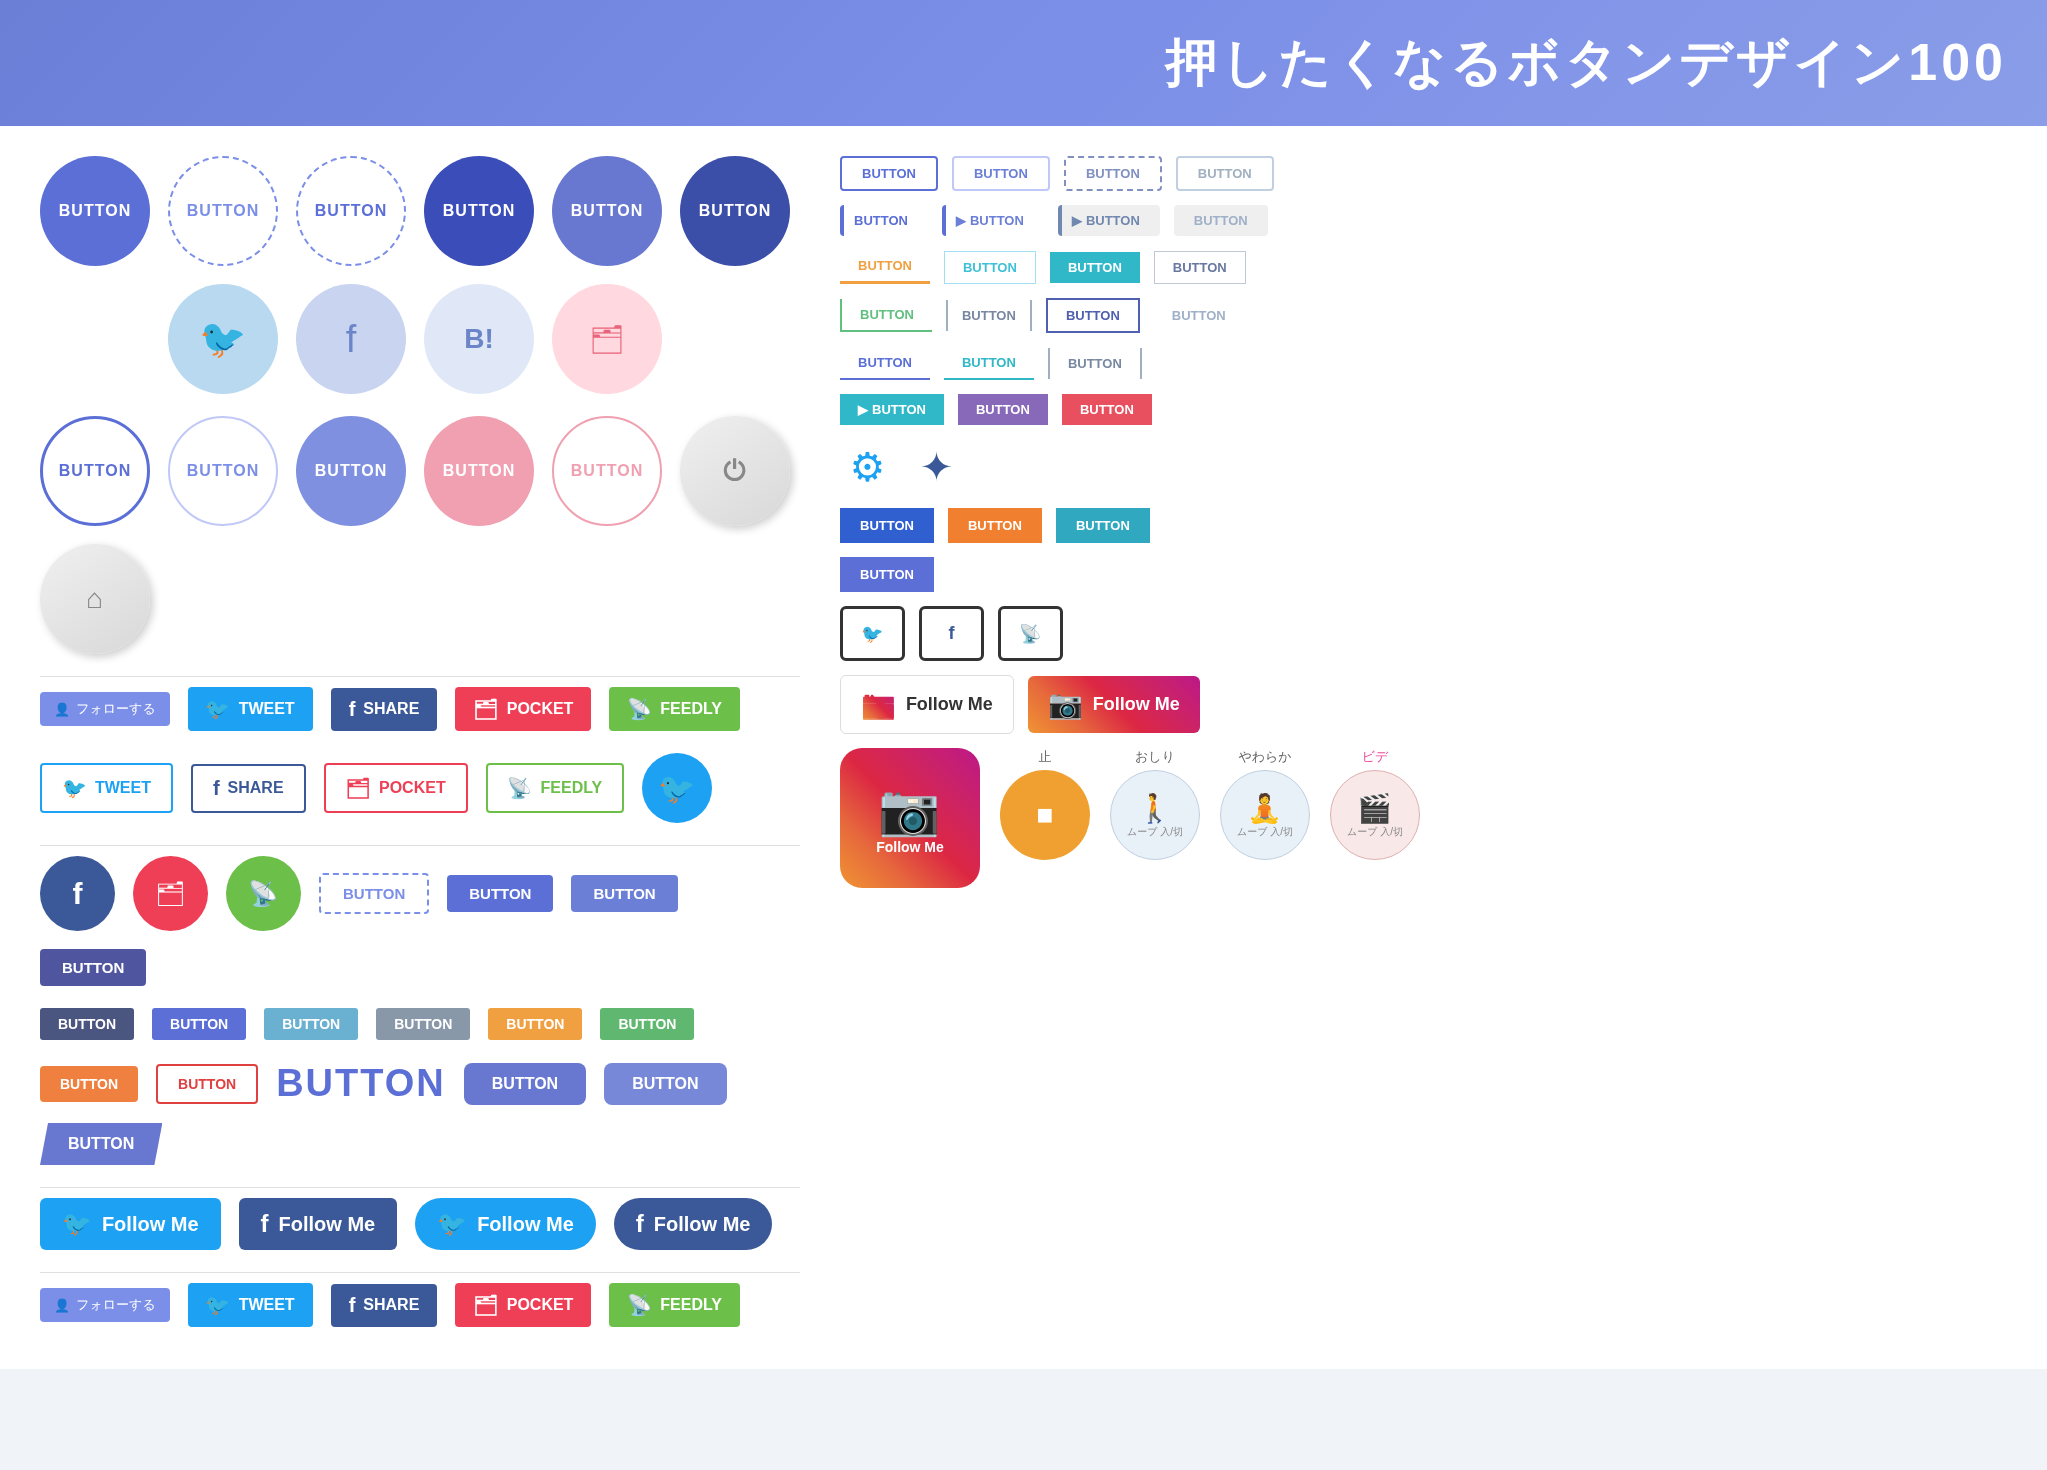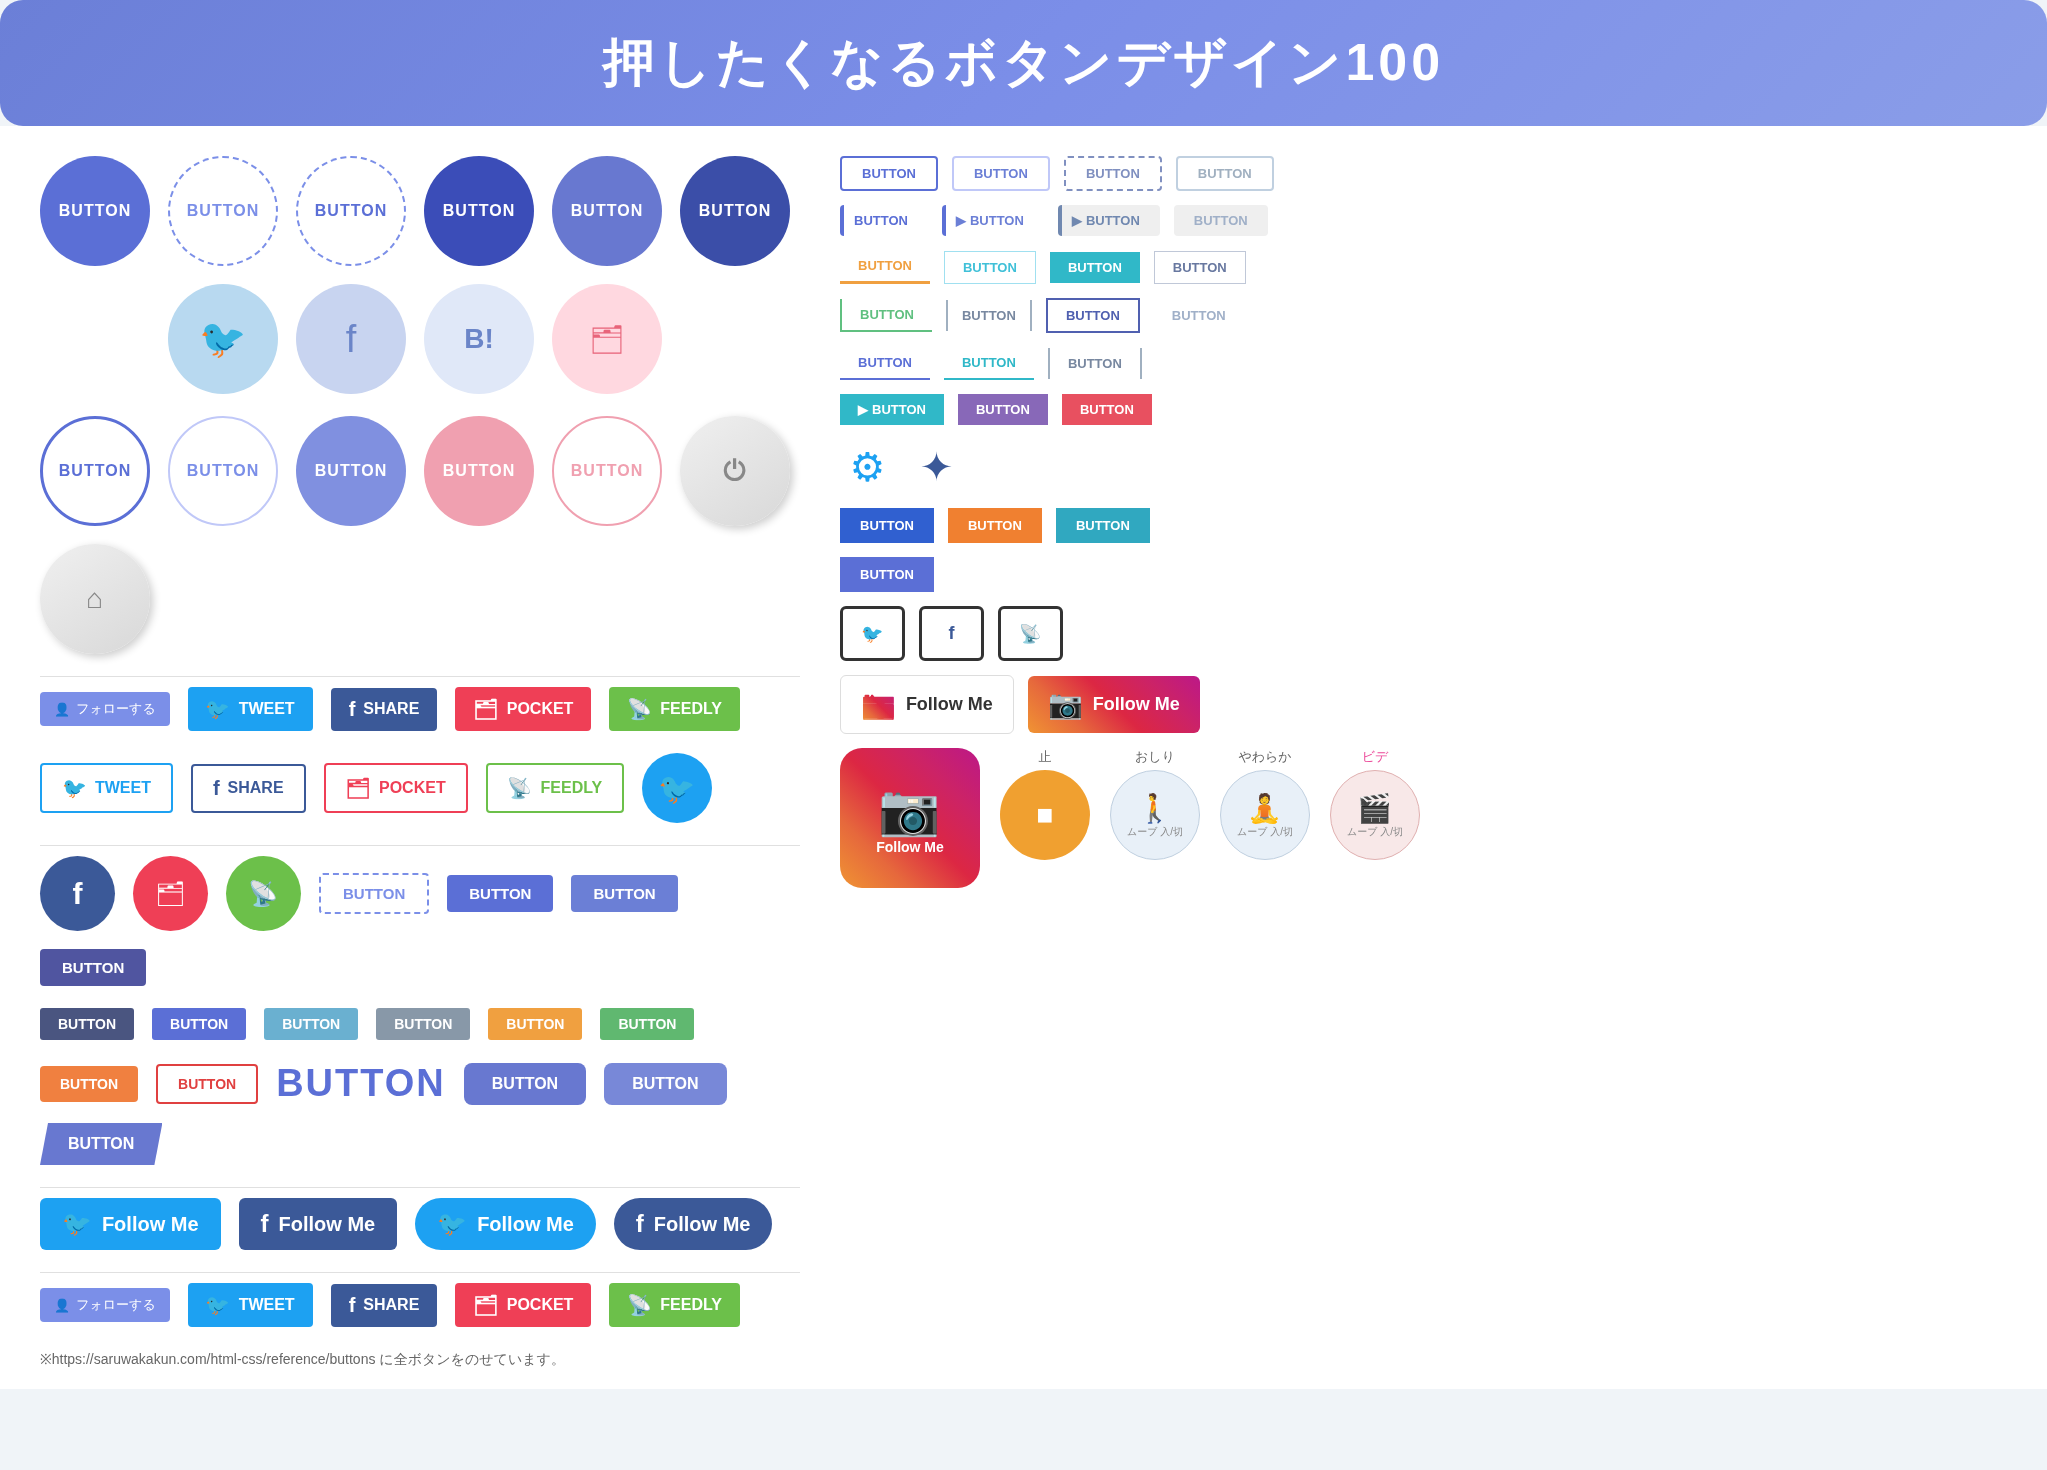--- a/index.html
+++ b/index.html
@@ -6,22 +6,21 @@
     body {
       font-family: 'Helvetica Neue', Arial, sans-serif;
       background: #f0f4f8;
       width: 2047px;
       min-height: 1470px;
       overflow-x: hidden;
     }
     .header {
       background: linear-gradient(135deg, #6b7fd7 0%, #7b8ee8 50%, #8a9de8 100%);
       padding: 28px 40px;
-      text-align: center;
-      border-radius: 23px;
+      text-align: right;
     }
     .header h1 {
       color: white;
       font-size: 52px;
       font-weight: bold;
       letter-spacing: 4px;
     }
     .main-content {
       background: white;
       padding: 30px 40px 20px 40px;
@@ -453,21 +452,20 @@
       <button class="btn-share btn-pocket-share">
           <span style="font-size:20px;">🗂</span>
           <span>POCKET</span>
         </button>
       <button class="btn-share btn-feedly-share">
           <span style="font-size:20px;">📡</span>
           <span>FEEDLY</span>
         </button>
     </div>
 
-    <p class="footnote">※https://saruwakakun.com/html-css/reference/buttons に全ボタンをのせています。</p>
   </div>
 
   <div class="right-panel">
     <div class="right-rows">
 
       <div class="right-row">
         <button class="btn-outline-right bor-blue">
             <span>BUTTON</span>
           </button>
         <button class="btn-outline-right bor-blue2">

